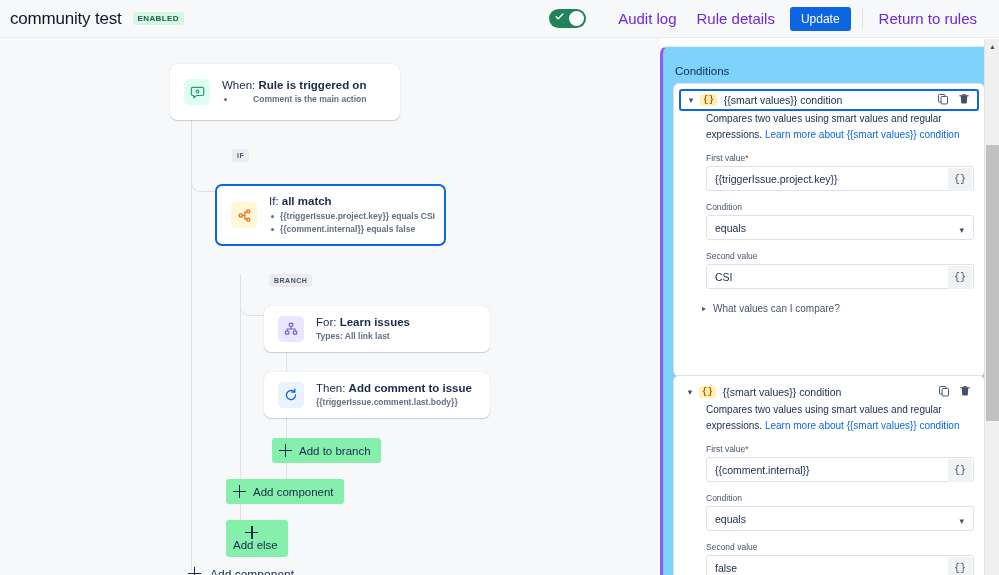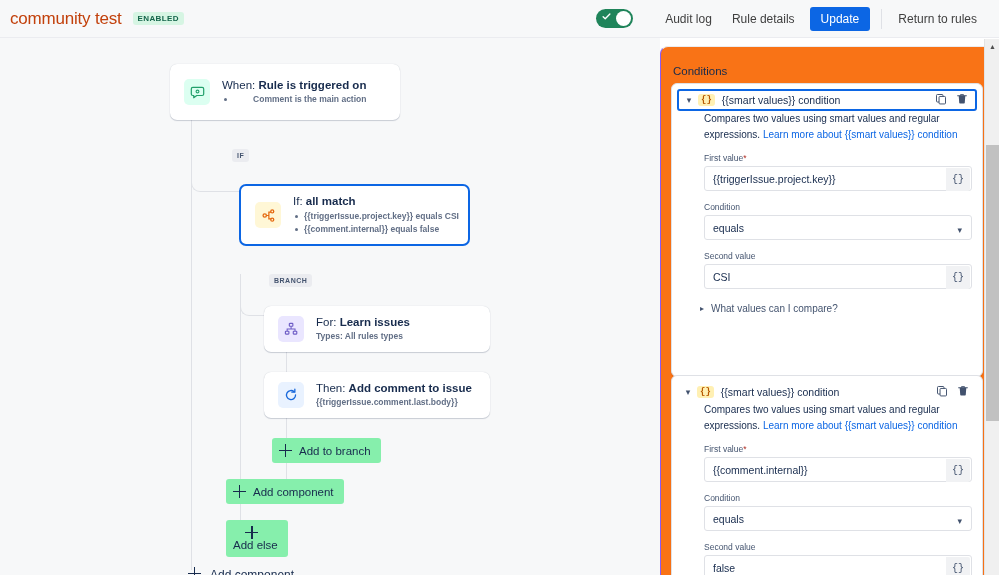--- a/index.html
+++ b/index.html
@@ -18,21 +18,21 @@
     width: 999px; height: 38px;
     background: #f7f8f9;
     border-bottom: 1px solid #ebecf0;
     display: flex; align-items: center;
   }
   #rule-title {
     margin-left: 10px;
     font-size: 17px;
     font-weight: 500;
     letter-spacing: -0.2px;
-    color: #c2410c;
+    color: #0f172a;
   }
   #enabled-badge {
     margin-left: 11px;
     background: #d6f5e3;
     color: #14654a;
     font-size: 8px;
     font-weight: bold;
     letter-spacing: 0.4px;
     padding: 2px 5px 2px 5px;
     border-radius: 3px;
@@ -55,22 +55,22 @@
   .toggle .check {
     position: absolute; left: 6px; top: 3px;
     width: 9px; height: 9px;
   }
   .toggle .knob {
     position: absolute; right: 2px; top: 2px;
     width: 15px; height: 15px;
     background: #fff; border-radius: 50%;
   }
   .tb-link {
-    font-size: 12px;
-    color: #404040;
+    font-size: 15px;
+    color: #6d28d9;
     padding: 5px 10px;
     border-radius: 3px;
     white-space: nowrap;
   }
   #update-button {
     background: #0c66e4;
     color: #ffffff;
     font-size: 12px;
     padding: 5px 11px;
     border-radius: 3px;
@@ -103,21 +103,20 @@
     position: absolute;
     background: #ffffff;
     border-radius: 7px;
     box-shadow: 0 1px 1px rgba(9,30,66,0.18), 0 0 1px rgba(9,30,66,0.20);
     display: flex; align-items: center;
     padding: 0 14px;
   }
   .node.selected {
     border: 2px solid #0c66e4;
     box-shadow: none;
-    margin-left: 24px;
   }
   .node-icon {
     width: 26px; height: 26px;
     border-radius: 5px;
     flex: 0 0 26px;
     display: flex; align-items: center; justify-content: center;
     margin-right: 12px;
   }
   .ic-green { background: #dcfff1; }
   .ic-yellow { background: #fff7d6; }
@@ -179,23 +178,23 @@
     content: ""; position: absolute; background: #172b4d;
   }
   .plus::before { left: 0; top: 6px; width: 13px; height: 1.4px; }
   .plus::after  { top: 0; left: 6px; height: 13px; width: 1.4px; }
 
   
   #panel {
     position: absolute;
     left: 660px; top: 46px;
     width: 339px; height: 529px;
-    background: #f97316;
+    background: #7dd3fc;
     border-top-left-radius: 8px;
-    border-left: 1px solid #8b5cf6;
+    border-left: 3px solid #8b5cf6;
     border-top: 1px solid #ebecf0;
     overflow: hidden;
   }
   #panel-title {
     position: absolute; left: 12px; top: 18px;
     font-size: 11.5px; color: #172b4d;
   }
   .cond-card {
     position: absolute;
     left: 10px; width: 312px;
@@ -415,21 +414,21 @@
         <rect x="6.1" y="1.6" width="4" height="3.2" rx="0.6" fill="none" stroke="#6e5dc6" stroke-width="1.3"></rect>
         <rect x="1.6" y="10.6" width="4" height="3.2" rx="0.6" fill="none" stroke="#6e5dc6" stroke-width="1.3"></rect>
         <rect x="10.6" y="10.6" width="4" height="3.2" rx="0.6" fill="none" stroke="#6e5dc6" stroke-width="1.3"></rect>
         <path d="M8.1 4.8v3.1M3.6 10.6V7.9h9v2.7" fill="none" stroke="#6e5dc6" stroke-width="1.2"></path>
       </svg>
     </div>
     <div class="node-body">
       <div class="node-title">
         <span>For: </span><b>Learn issues</b>
       </div>
-      <div class="node-sub">Types: All rules types</div>
+      <div class="node-sub">Types: All link last</div>
     </div>
   </div>
 
   <div class="node" style="left:264px; top:334px; width:226px; height:46px;">
     <div class="node-icon ic-blue">
       <svg width="14" height="14" viewBox="0 0 16 16">
         <path d="M13.2 8a5.2 5.2 0 1 1-1.6-3.7" fill="none" stroke="#1868db" stroke-width="1.5" stroke-linecap="round"></path>
         <path d="M12.4 1.4v3.4H9" fill="none" stroke="#1868db" stroke-width="1.5" stroke-linecap="round" stroke-linejoin="round"></path>
       </svg>
     </div>

